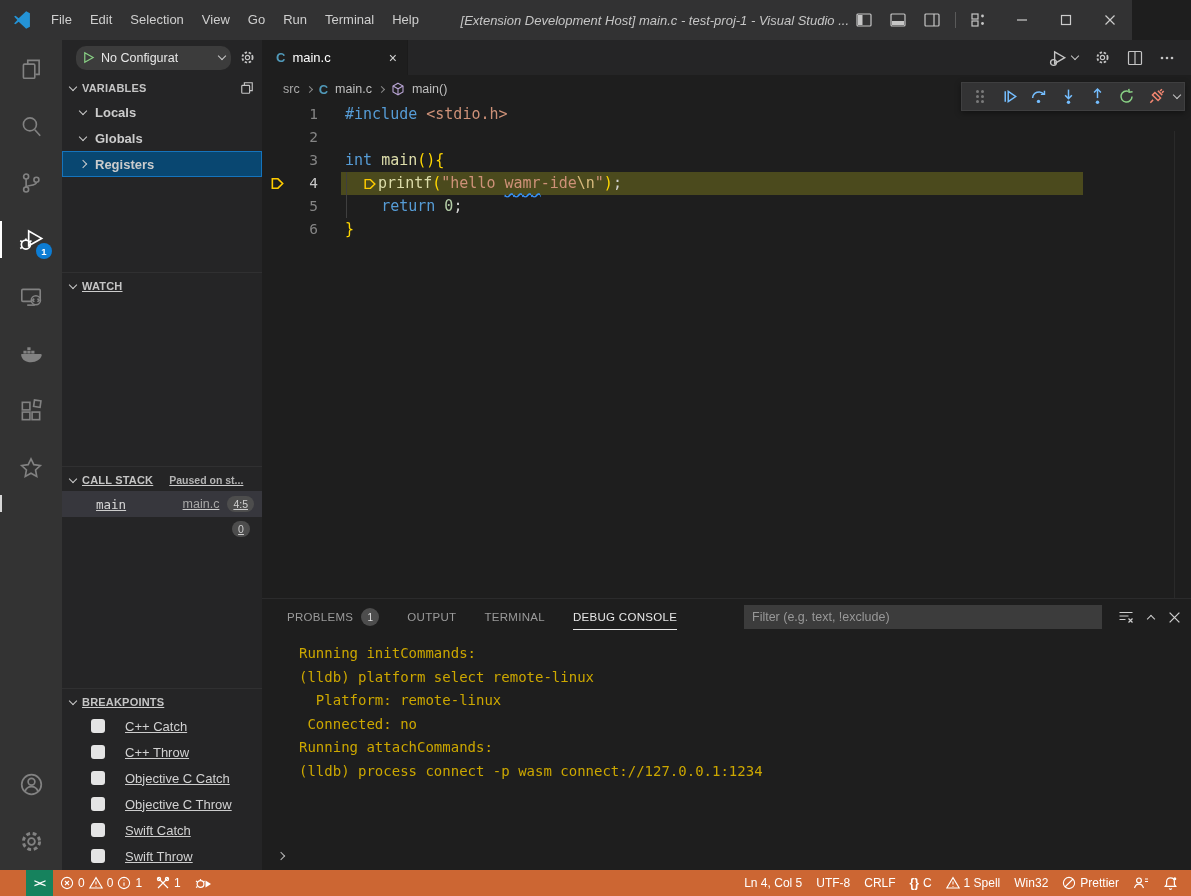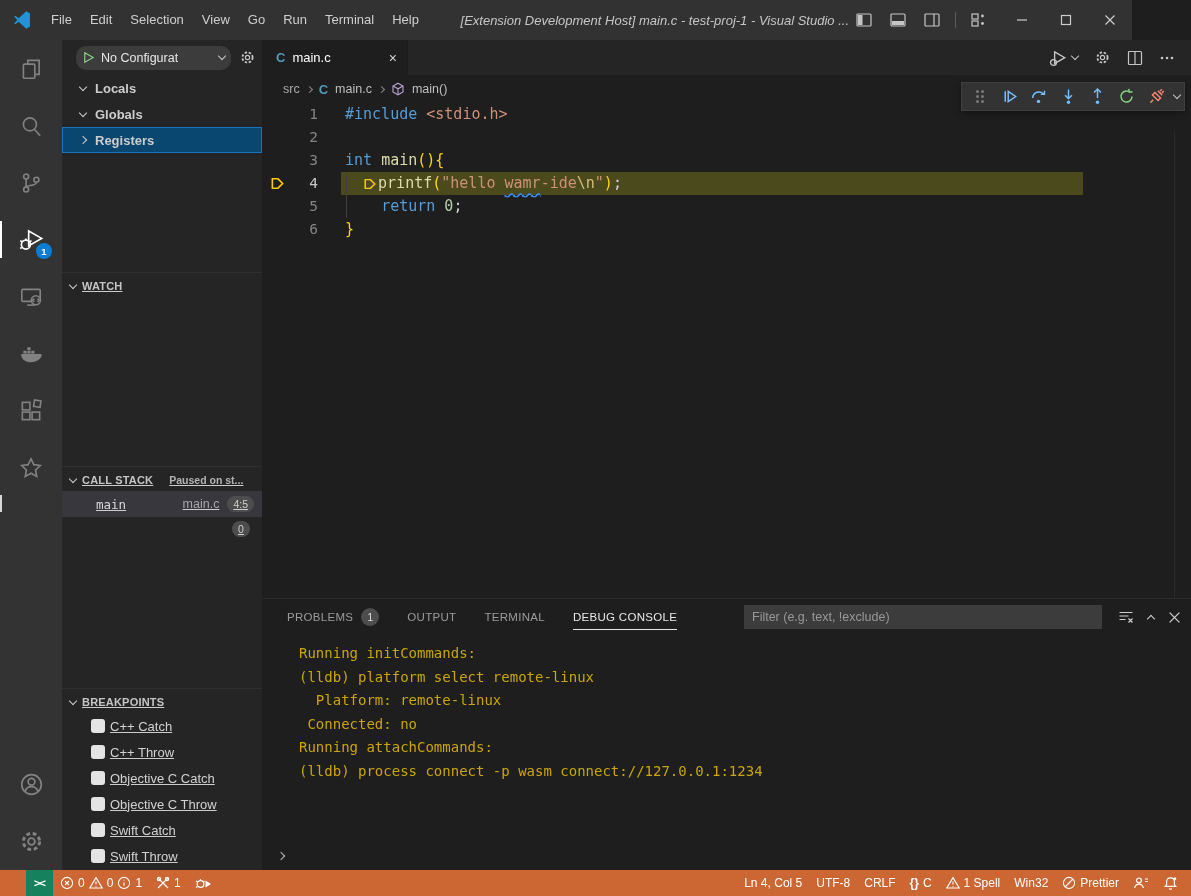--- a/index.html
+++ b/index.html
@@ -50,21 +50,21 @@
     border-bottom:1.3px solid currentColor; transform:rotate(45deg); margin-top:-3px; }
   .chev.right { transform:rotate(-45deg); margin-top:0; }
   .sec-action { margin-left:auto; color:#c5c5c5; display:flex; }
   .cs-row { height:26px; display:flex; align-items:center; background:#37373d;
     padding:0 8px 0 34px; }
   .cs-name { font-family:"DejaVu Sans Mono", monospace; font-size:12.5px; color:#d8d8d8; }
   .cs-file { margin-left:auto; margin-right:8px; color:#a8a8a8; font-size:12.5px; }
   .pill { background:#4d4d4d; color:#d0d0d0; font-size:10.5px; border-radius:9px;
     padding:2px 6px; min-width:18px; text-align:center; }
   .cs-zero-row { height:24px; display:flex; align-items:center; justify-content:flex-end; padding-right:12px; }
-  .bp-row { height:26px; display:flex; align-items:center; gap:5px; padding-left:29px; }
+  .bp-row { height:26px; display:flex; align-items:center; gap:20px; padding-left:29px; }
   .bp-check { width:14px; height:14px; background:#e4e4e4; border-radius:3px; flex:0 0 auto; }
   .bp-label { font-size:13px; color:#d2d2d2; }
 
   
   #main { position:absolute; left:262px; top:40px; width:929px; height:830px;
     background:#1e1e1e; display:flex; flex-direction:column; }
   #tabbar { height:35px; background:#252526; display:flex; align-items:stretch; }
   #tab-active { width:146px; background:#1e1e1e; display:flex; align-items:center;
     padding:0 10px 0 14px; gap:7px; border-right:1px solid #1b1b1b; }
   .c-badge { color:#519aba; font-weight:bold; font-size:13px; }
@@ -274,20 +274,30 @@
       <span id="cfg-label">No Configurat</span>
       <span class="chev" style="margin-left:auto;color:#c9c9c9;"></span>
     </div>
     <svg class="icon" style="margin-left:8px;" width="17" height="17" viewBox="0 0 24 24" fill="none" stroke="#c5c5c5" stroke-width="1.6">
         <circle cx="12" cy="12" r="3"></circle>
         <circle cx="12" cy="12" r="7.2" stroke-width="2.6" stroke-dasharray="3.4 2.4"></circle>
       </svg>
   </div>
 
   <div class="section" style="height:197px;">
+    <div class="sec-head">
+      <span class="chev"></span>
+      <span class="sec-title">VARIABLES</span>
+      <span class="sec-action">
+        <svg class="icon" width="14" height="14" viewBox="0 0 16 16" fill="none" stroke="currentColor" stroke-width="1.3">
+            <rect x="2" y="5" width="9" height="9" rx="1"></rect>
+            <path d="M5 5V2h9v9h-3"></path>
+          </svg>
+      </span>
+    </div>
     <div class="tree-item">
       <span class="chev"></span>
       <span>Locals</span>
     </div>
     <div class="tree-item">
       <span class="chev"></span>
       <span>Globals</span>
     </div>
     <div class="tree-item selected">
       <span class="chev right"></span>

